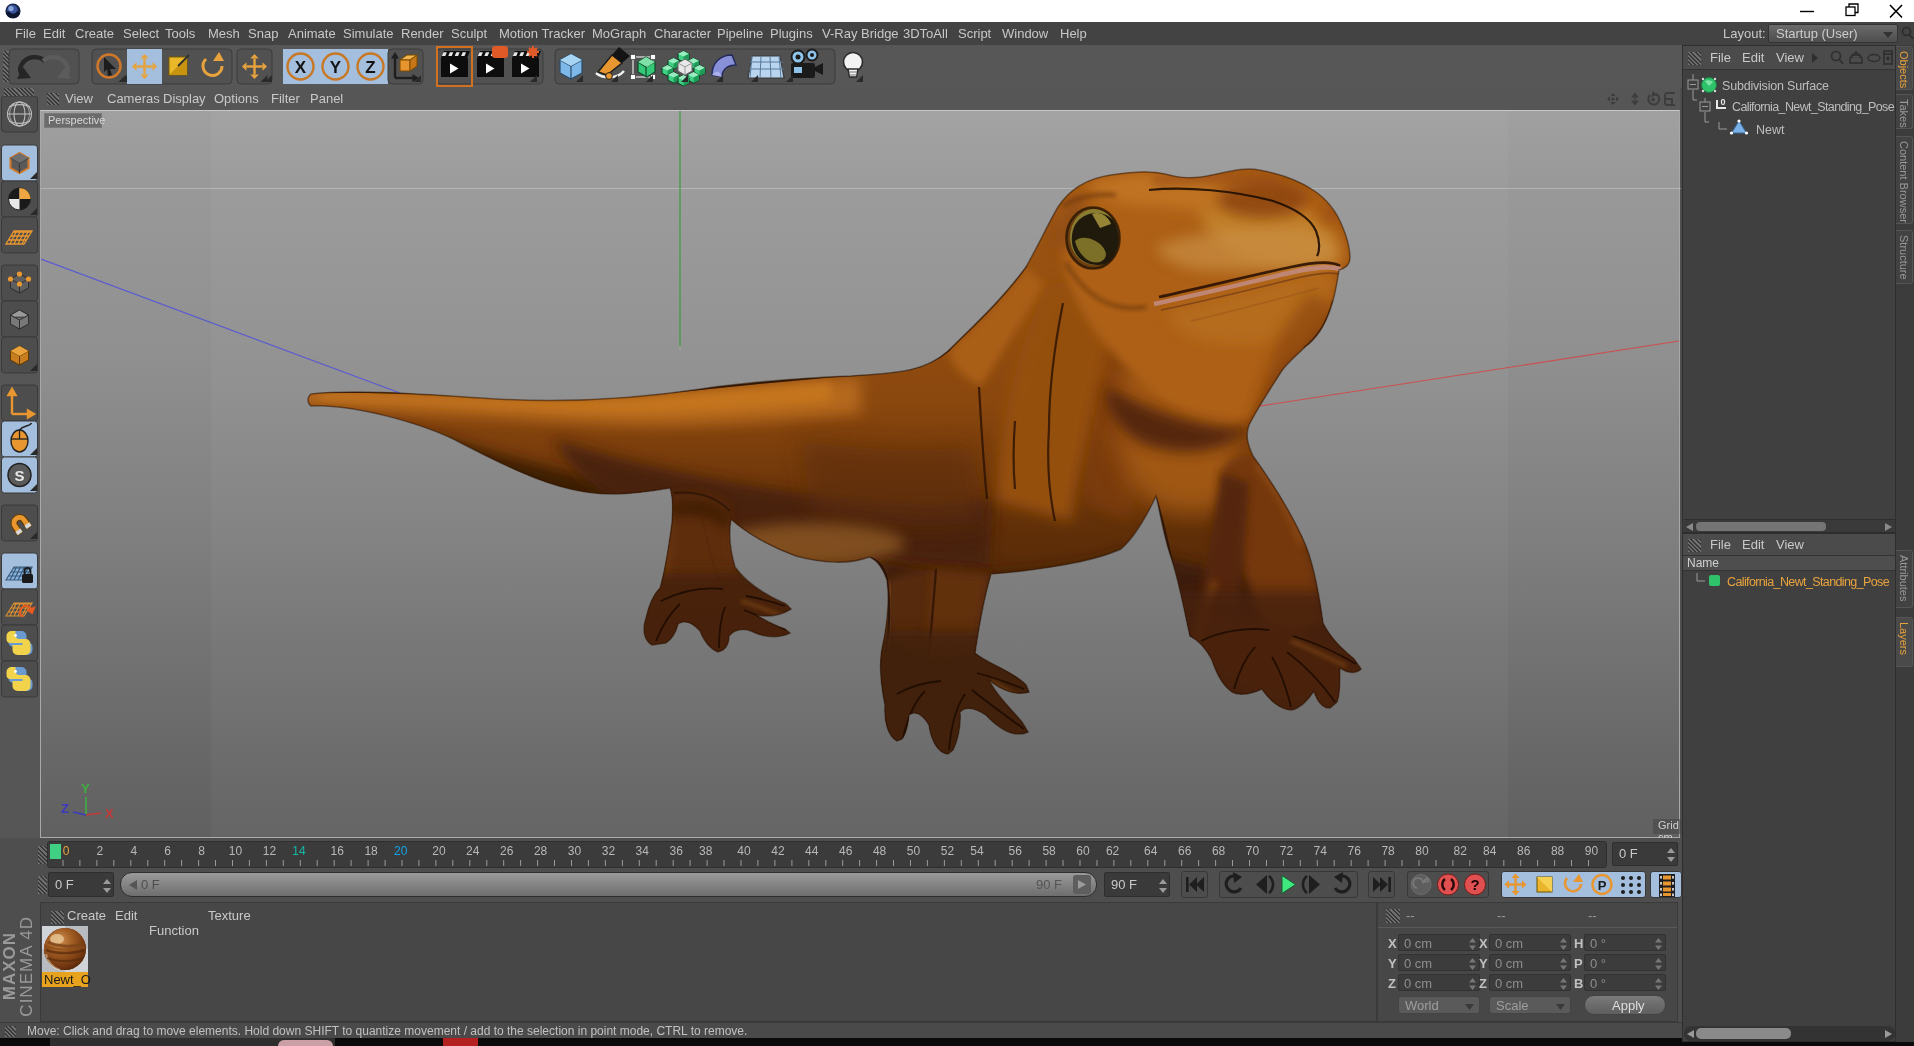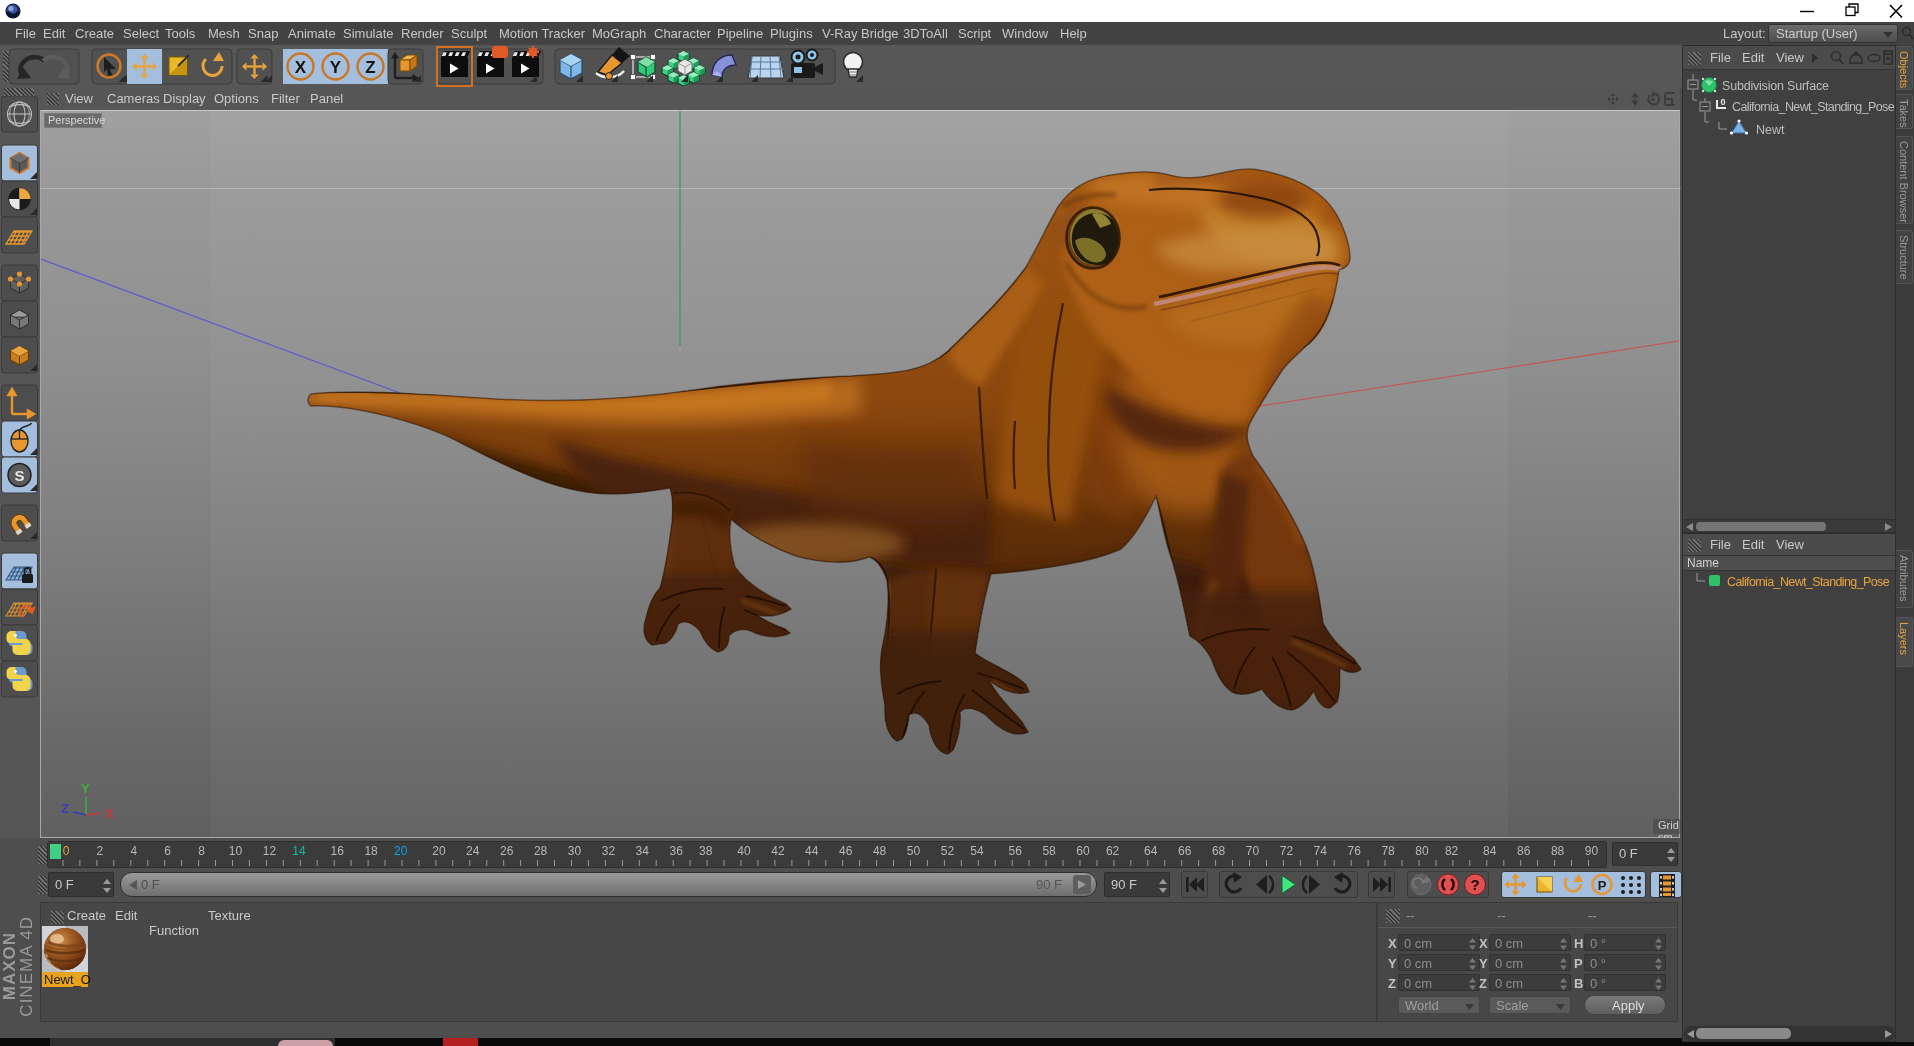--- a/index.html
+++ b/index.html
@@ -707,21 +707,21 @@
 <span class="abs" style="left:1057.8999999999999px;top:2px;width:22px;text-align:left;font-size:12px;color:#b8b8b8">62</span>
 <span class="abs" style="left:1091.8px;top:2px;width:22px;text-align:center;font-size:12px;color:#b8b8b8">64</span>
 <span class="abs" style="left:1125.7px;top:2px;width:22px;text-align:center;font-size:12px;color:#b8b8b8">66</span>
 <span class="abs" style="left:1159.6px;top:2px;width:22px;text-align:center;font-size:12px;color:#b8b8b8">68</span>
 <span class="abs" style="left:1193.5px;top:2px;width:22px;text-align:center;font-size:12px;color:#b8b8b8">70</span>
 <span class="abs" style="left:1227.3999999999999px;top:2px;width:22px;text-align:center;font-size:12px;color:#b8b8b8">72</span>
 <span class="abs" style="left:1261.3px;top:2px;width:22px;text-align:center;font-size:12px;color:#b8b8b8">74</span>
 <span class="abs" style="left:1295.2px;top:2px;width:22px;text-align:center;font-size:12px;color:#b8b8b8">76</span>
 <span class="abs" style="left:1329.1px;top:2px;width:22px;text-align:center;font-size:12px;color:#b8b8b8">78</span>
 <span class="abs" style="left:1363.0px;top:2px;width:22px;text-align:center;font-size:12px;color:#b8b8b8">80</span>
-<span class="abs" style="left:1396.8999999999999px;top:2px;width:22px;text-align:left;font-size:12px;color:#b8b8b8">82</span>
+<span class="abs" style="left:1396.8999999999999px;top:2px;width:22px;text-align:right;font-size:12px;color:#b8b8b8">82</span>
 <span class="abs" style="left:1430.8px;top:2px;width:22px;text-align:center;font-size:12px;color:#b8b8b8">84</span>
 <span class="abs" style="left:1464.7px;top:2px;width:22px;text-align:center;font-size:12px;color:#b8b8b8">86</span>
 <span class="abs" style="left:1498.6px;top:2px;width:22px;text-align:center;font-size:12px;color:#b8b8b8">88</span>
 <span class="abs" style="left:1532.5px;top:2px;width:22px;text-align:center;font-size:12px;color:#b8b8b8">90</span>
 <svg class="abs" style="left:0;top:17px" width="1558" height="10">
 <path d="M15.0 1 v6 M31.9 1 v6 M48.9 1 v6 M65.8 1 v6 M82.8 1 v6 M99.8 1 v6 M116.7 1 v6 M133.6 1 v6 M150.6 1 v6 M167.5 1 v6 M184.5 1 v6 M201.4 1 v6 M218.4 1 v6 M235.3 1 v6 M252.3 1 v6 M269.2 1 v6 M286.2 1 v6 M303.1 1 v6 M320.1 1 v6 M337.1 1 v6 M354.0 1 v6 M370.9 1 v6 M387.9 1 v6 M404.8 1 v6 M421.8 1 v6 M438.8 1 v6 M455.7 1 v6 M472.6 1 v6 M489.6 1 v6 M506.5 1 v6 M523.5 1 v6 M540.4 1 v6 M557.4 1 v6 M574.4 1 v6 M591.3 1 v6 M608.2 1 v6 M625.2 1 v6 M642.1 1 v6 M659.1 1 v6 M676.0 1 v6 M693.0 1 v6 M709.9 1 v6 M726.9 1 v6 M743.9 1 v6 M760.8 1 v6 M777.8 1 v6 M794.7 1 v6 M811.6 1 v6 M828.6 1 v6 M845.5 1 v6 M862.5 1 v6 M879.4 1 v6 M896.4 1 v6 M913.3 1 v6 M930.3 1 v6 M947.2 1 v6 M964.2 1 v6 M981.1 1 v6 M998.1 1 v6 M1015.0 1 v6 M1032.0 1 v6 M1049.0 1 v6 M1065.9 1 v6 M1082.8 1 v6 M1099.8 1 v6 M1116.8 1 v6 M1133.7 1 v6 M1150.6 1 v6 M1167.6 1 v6 M1184.5 1 v6 M1201.5 1 v6 M1218.5 1 v6 M1235.4 1 v6 M1252.3 1 v6 M1269.3 1 v6 M1286.2 1 v6 M1303.2 1 v6 M1320.1 1 v6 M1337.1 1 v6 M1354.0 1 v6 M1371.0 1 v6 M1388.0 1 v6 M1404.9 1 v6 M1421.8 1 v6 M1438.8 1 v6 M1455.8 1 v6 M1472.7 1 v6 M1489.6 1 v6 M1506.6 1 v6 M1523.5 1 v6 M1540.5 1 v6" stroke="#9a9a9a" stroke-width="1"></path>
 </svg>
 </div>
 <div class="abs" style="left:1612px;top:4px;width:66px;height:24px;background:#3a3a3a;border:1px solid #2e2e2e;border-radius:2px">
 <span class="abs" style="left:6px;top:3px;font-size:13px;color:#c9c9c9">0 F</span>
@@ -969,18 +969,22 @@
 <span class="abs" style="left:6px;top:1px;font-size:13px;color:#9e9e9e">Scale</span>
 <svg class="abs" style="right:5px;top:7px" width="9" height="6">
             <path d="M0 0 h9 l-4.5 6 Z" fill="#3a3a3a"></path>
           </svg>
         </div>
 <div class="abs" style="left:206px;top:92px;width:82px;height:20px;background:linear-gradient(#7a7a7a,#5e5e5e);border:1px solid #444;border-radius:10px">
 <span class="abs" style="left:27px;top:2px;font-size:13px;color:#dedede">Apply</span>
         </div>
 </div>
 </div>
+<div class="abs" style="left:0;top:1022px;width:1682px;height:16px;background:#4a4a4a;border-top:1px solid #3a3a3a">
+<div class="abs grip" style="left:5px;top:3px;width:11px;height:11px"></div>
+<span class="abs" style="left:27px;top:1px;font-size:12px;color:#c0c0c0">Move: Click and drag to move elements. Hold down SHIFT to quantize movement / add to the selection in point mode, CTRL to remove.</span>
+</div>
 <div class="abs" style="left:0;top:1038px;width:1682px;height:8px;background:#0a0a0a">
 <div class="abs" style="left:50px;top:0;width:285px;height:8px;background:#2e2e2e"></div>
 <div class="abs" style="left:278px;top:2px;width:55px;height:6px;background:#caa0a6;border-radius:28px 28px 0 0"></div>
 <div class="abs" style="left:443px;top:0;width:35px;height:8px;background:#b42020"></div>
 </div>
 <div class="abs" style="left:1682px;top:1042px;width:232px;height:4px;background:#0a0a0a"></div>
 </div>
 </body></html>

